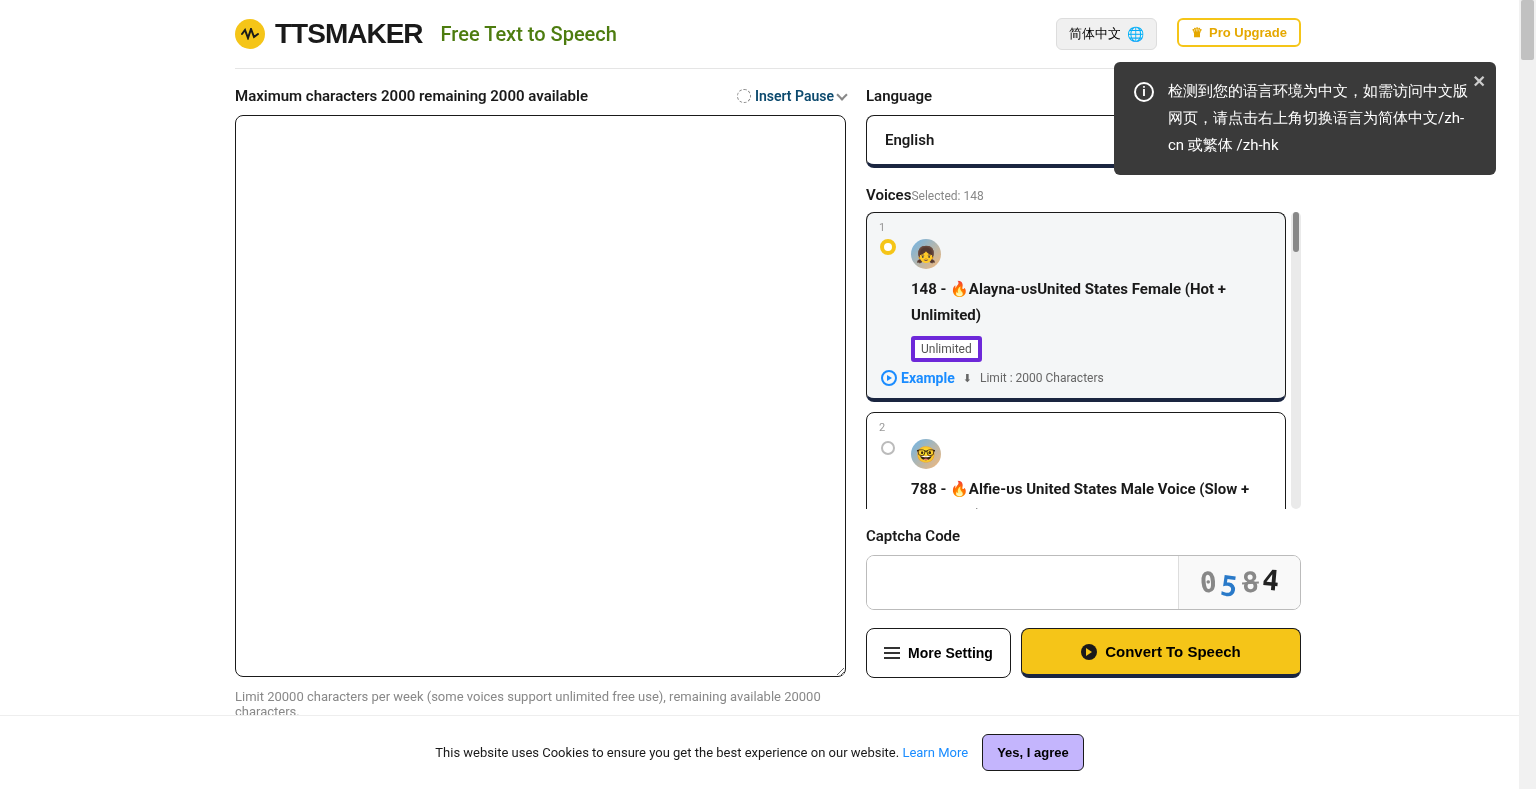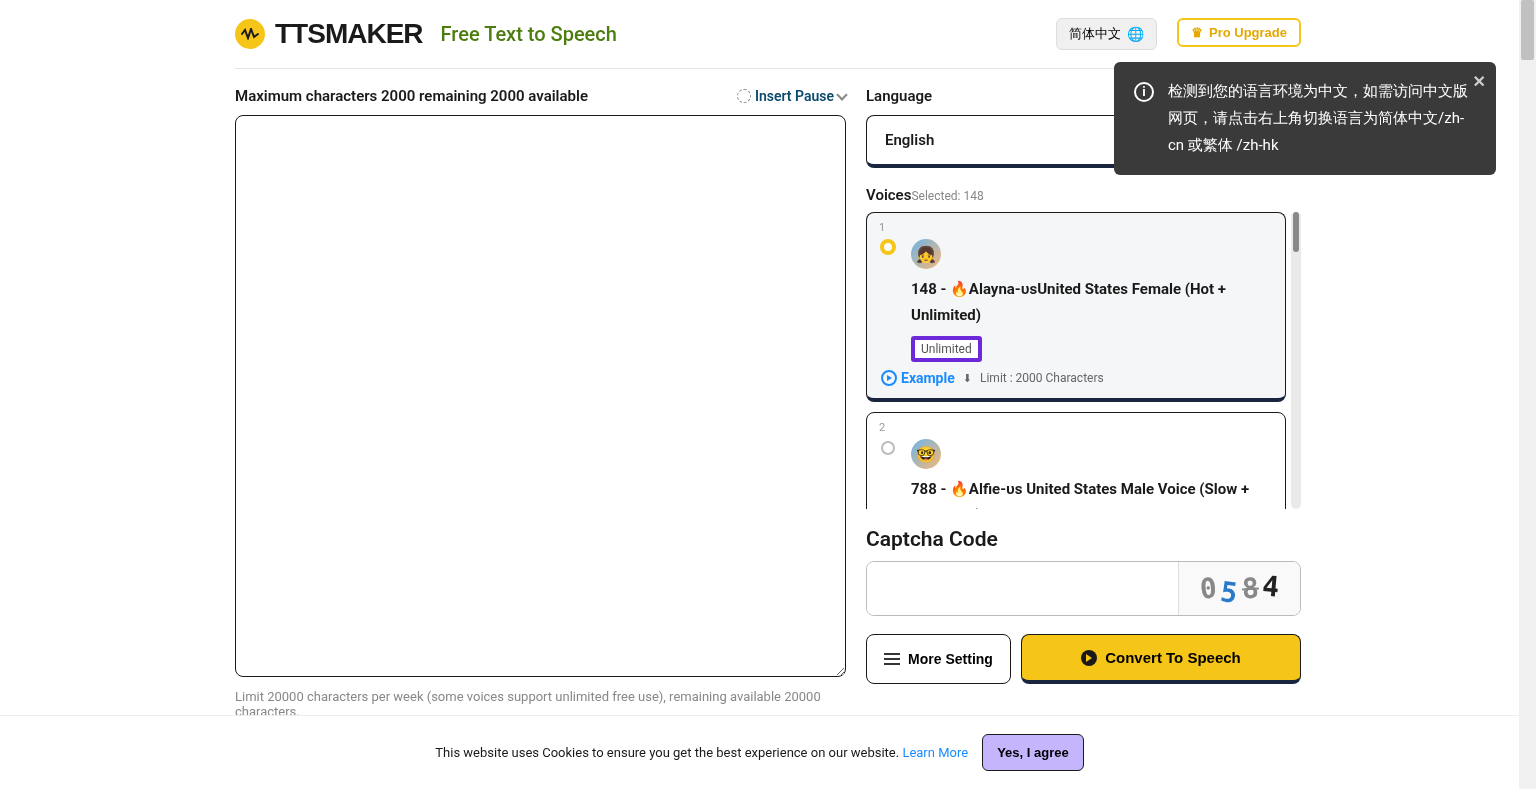--- a/index.html
+++ b/index.html
@@ -38,21 +38,21 @@
 .voice-body { margin-top: 16px; }
 .voice-title-row { display: flex; align-items: center; gap: 8px; flex-wrap: wrap; margin-left: 30px; }
 .avatar { width: 30px; height: 30px; border-radius: 50%; background: linear-gradient(135deg,#6db4e8,#f5b878); flex-shrink: 0; display: flex; align-items: center; justify-content: center; font-size: 16px; }
 .voice-text { font-size: 15px; font-weight: 700; line-height: 1.7; }
 .unlimited-chip { font-size: 12px; background: #fff; border: 4px solid #6d28d9; padding: 2px 6px; border-radius: 3px; color: #555; }
 .example-row { display: flex; align-items: center; gap: 8px; margin-top: 8px; }
 .example-link { color: #1a8cff; font-weight: 700; font-size: 14px; display: flex; align-items: center; gap: 4px; cursor: pointer; }
 .play-ic { width: 16px; height: 16px; border: 2px solid #1a8cff; border-radius: 50%; display: inline-flex; align-items: center; justify-content: center; }
 .play-tri { width: 0; height: 0; border-left: 5px solid #1a8cff; border-top: 3px solid transparent; border-bottom: 3px solid transparent; margin-left: 1px; }
 .limit-text { font-size: 12px; color: #666; }
-.captcha-label { font-size: 21px; font-weight: 600; margin-top: 18px; margin-bottom: 10px; }
+.captcha-label { font-size: 15px; font-weight: 600; margin-top: 18px; margin-bottom: 10px; }
 .captcha-row { display: flex; border: 1.5px solid #bbb; border-radius: 8px; overflow: hidden; height: 55px; }
 .captcha-input { flex: 1; border: none; padding: 12px; font-size: 16px; outline: none; }
 .captcha-img { width: 122px; background: #f9f9f9; display: flex; align-items: center; justify-content: center; gap: 4px; font-family: monospace; font-size: 28px; font-weight: bold; border-left: 1px solid #ddd; }
 .cap-d0 { color: #888; transform: rotate(-5deg); }
 .cap-d1 { color: #2a7ac9; transform: rotate(8deg) translateY(4px); }
 .cap-d2 { color: #888; text-decoration: line-through; transform: rotate(-3deg); }
 .cap-d3 { color: #222; transform: rotate(5deg) translateY(-2px); }
 .action-row { display: flex; gap: 10px; margin-top: 18px; }
 .more-btn { width: 145px; border: 1.5px solid #1a1a1a; border-radius: 8px; background: #fff; padding: 14px; font-size: 14px; font-weight: 600; display: flex; align-items: center; justify-content: center; gap: 8px; cursor: pointer; }
 .convert-btn { flex: 1; background: #f5c518; border: 1.5px solid #1a1a1a; border-bottom: 4px solid #1a2540; border-radius: 8px; padding: 14px; font-size: 15px; font-weight: 700; display: flex; align-items: center; justify-content: center; gap: 8px; cursor: pointer; }

